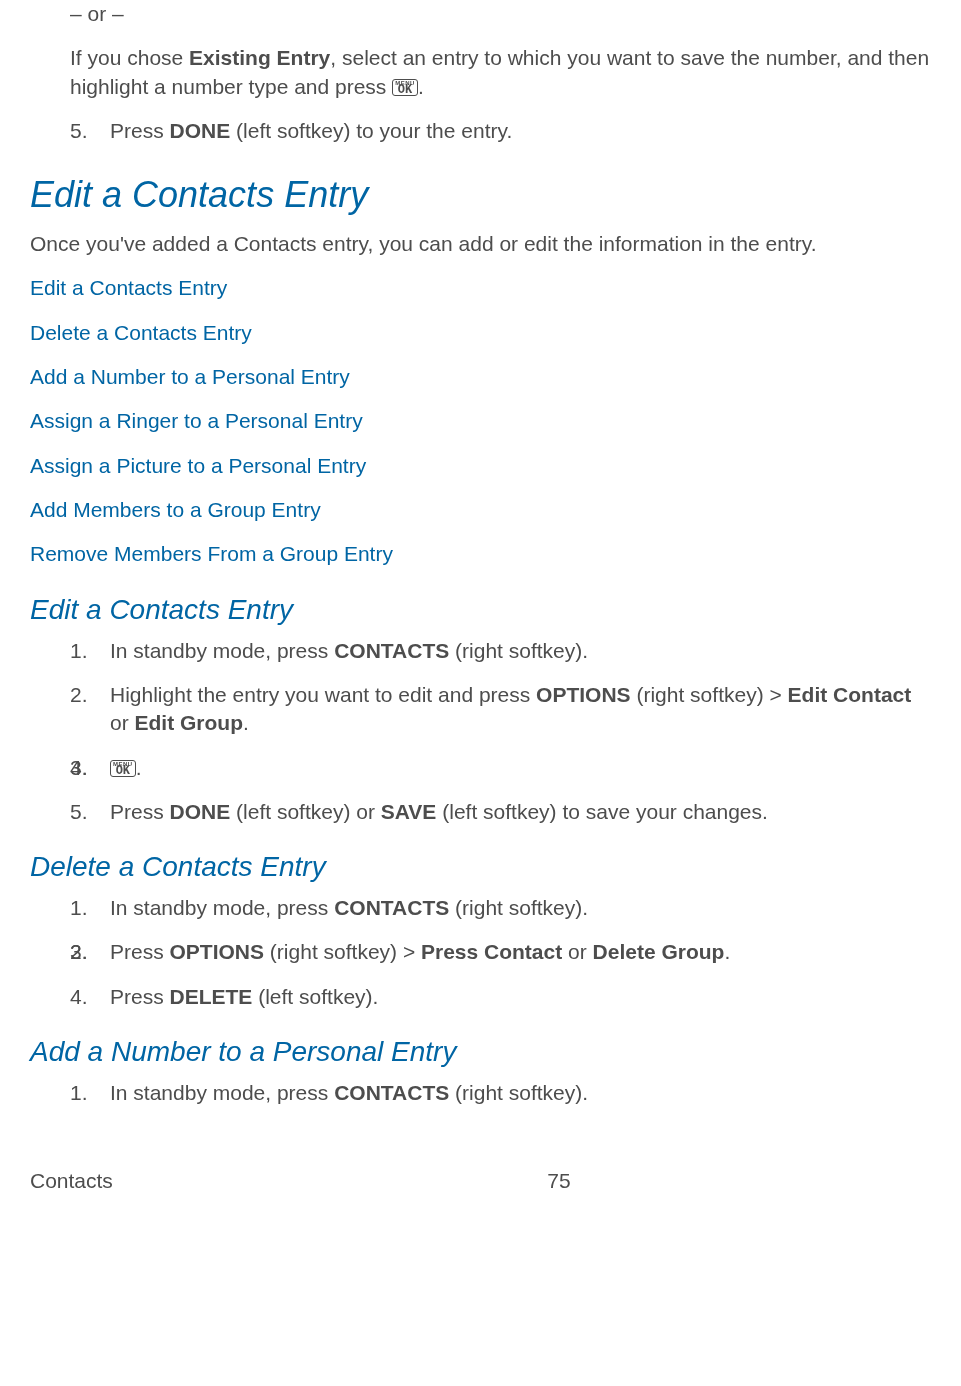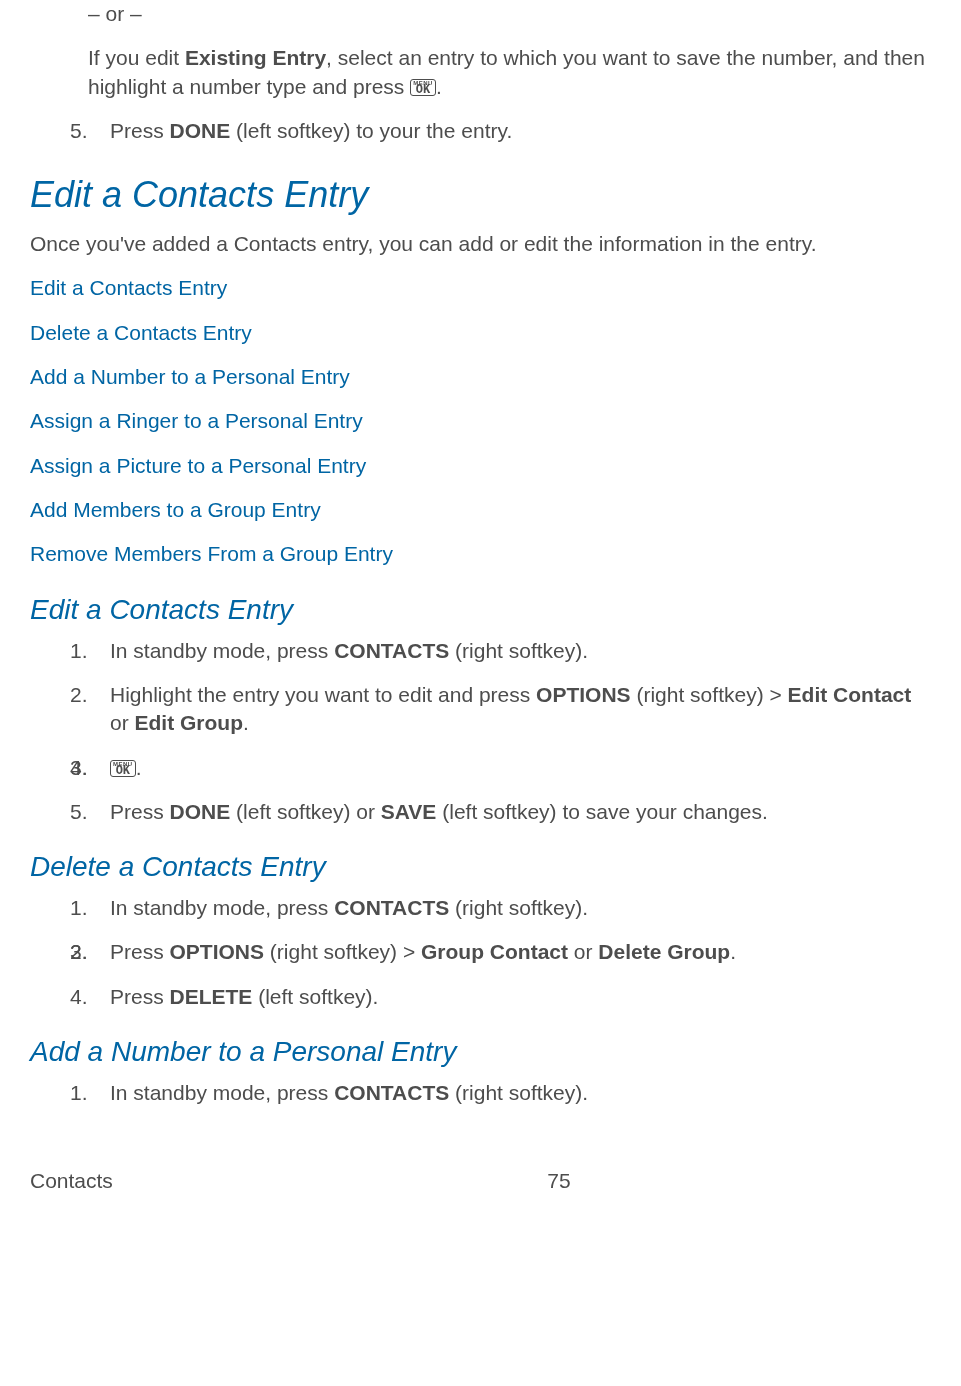--- a/index.html
+++ b/index.html
@@ -10,21 +10,21 @@
     body {
       font-family: Arial, Helvetica, sans-serif;
       font-size: 21px;
       color: #4d4d4d;
       background: #ffffff;
       width: 961px;
       padding: 0 30px 20px 30px;
       line-height: 1.35;
     }
     .indent-1 {
-      margin-left: 58px;
+      margin-left: 40px;
     }
     .indent-2 {
       margin-left: 40px;
       padding-left: 40px;
       position: relative;
     }
     .list-num {
       position: absolute;
       left: 0;
       top: 0;
@@ -93,21 +93,21 @@
       line-height: 8px;
       font-family: Liberation Mono, monospace;
     }
   </style>
 </head>
 <body>
 
 <div class="para indent-1">– or –</div>
 
 <div class="para indent-1">
-  <span>If you edit </span><span class="bold">Existing Entry</span><span>, select an entry to which you want to save the number, and then highlight a number type and press </span><span class="ok-icon"><span class="ok-top">MENU</span><span class="ok-bottom">OK</span></span><span>.</span>
+  <span>If you chose </span><span class="bold">Existing Entry</span><span>, select an entry to which you want to save the number, and then highlight a number type and press </span><span class="ok-icon"><span class="ok-top">MENU</span><span class="ok-bottom">OK</span></span><span>.</span>
 </div>
 
 <div class="para indent-2">
   <span class="list-num">5.</span>
   <span>Press </span><span class="bold">DONE</span><span> (left softkey) to your the entry.</span>
 </div>
 
 <h1 class="heading-1">Edit a Contacts Entry</h1>
 <div class="para">Once you've added a Contacts entry, you can add or edit the information in the entry.</div>
 
@@ -151,21 +151,21 @@
   <span class="list-num">1.</span>
   <span>In standby mode, press </span><span class="bold">CONTACTS</span><span> (right softkey).</span>
 </div>
 
 <div class="para indent-2">
   <span class="list-num">2.</span>
 </div>
 
 <div class="para indent-2">
   <span class="list-num">3.</span>
-  <span>Press </span><span class="bold">OPTIONS</span><span> (right softkey) &gt; </span><span class="bold">Group Contact</span><span> or </span><span class="bold">Delete Group</span><span>.</span>
+  <span>Press </span><span class="bold">OPTIONS</span><span> (right softkey) &gt; </span><span class="bold">Press Contact</span><span> or </span><span class="bold">Delete Group</span><span>.</span>
 </div>
 
 <div class="para indent-2">
   <span class="list-num">4.</span>
   <span>Press </span><span class="bold">DELETE</span><span> (left softkey).</span>
 </div>
 
 <h2 class="heading-2">Add a Number to a Personal Entry</h2>
 
 <div class="para indent-2">

